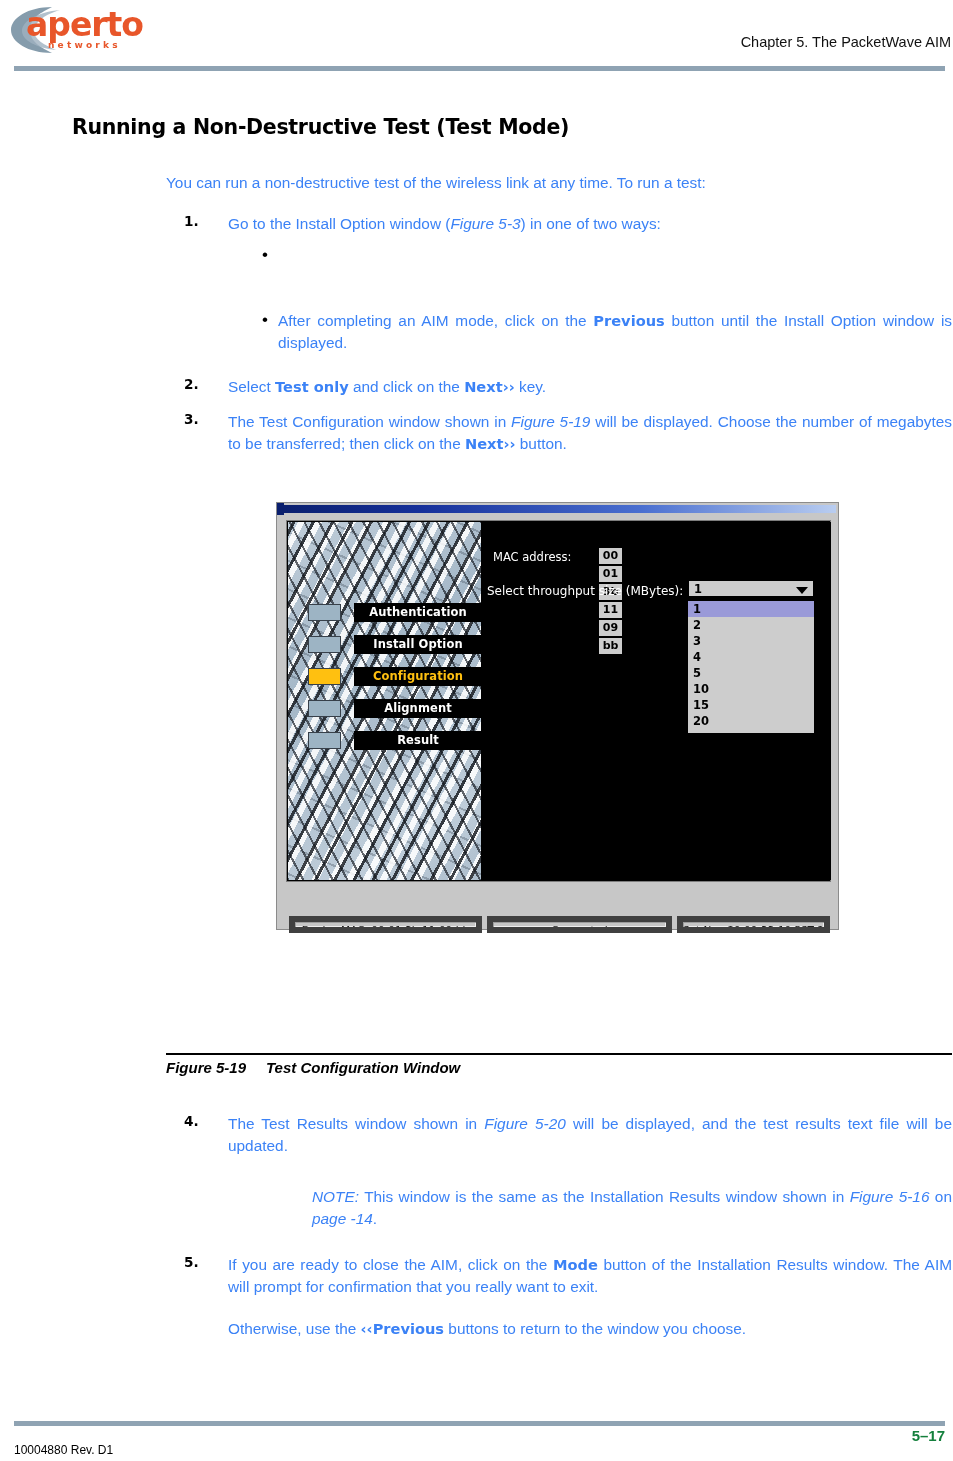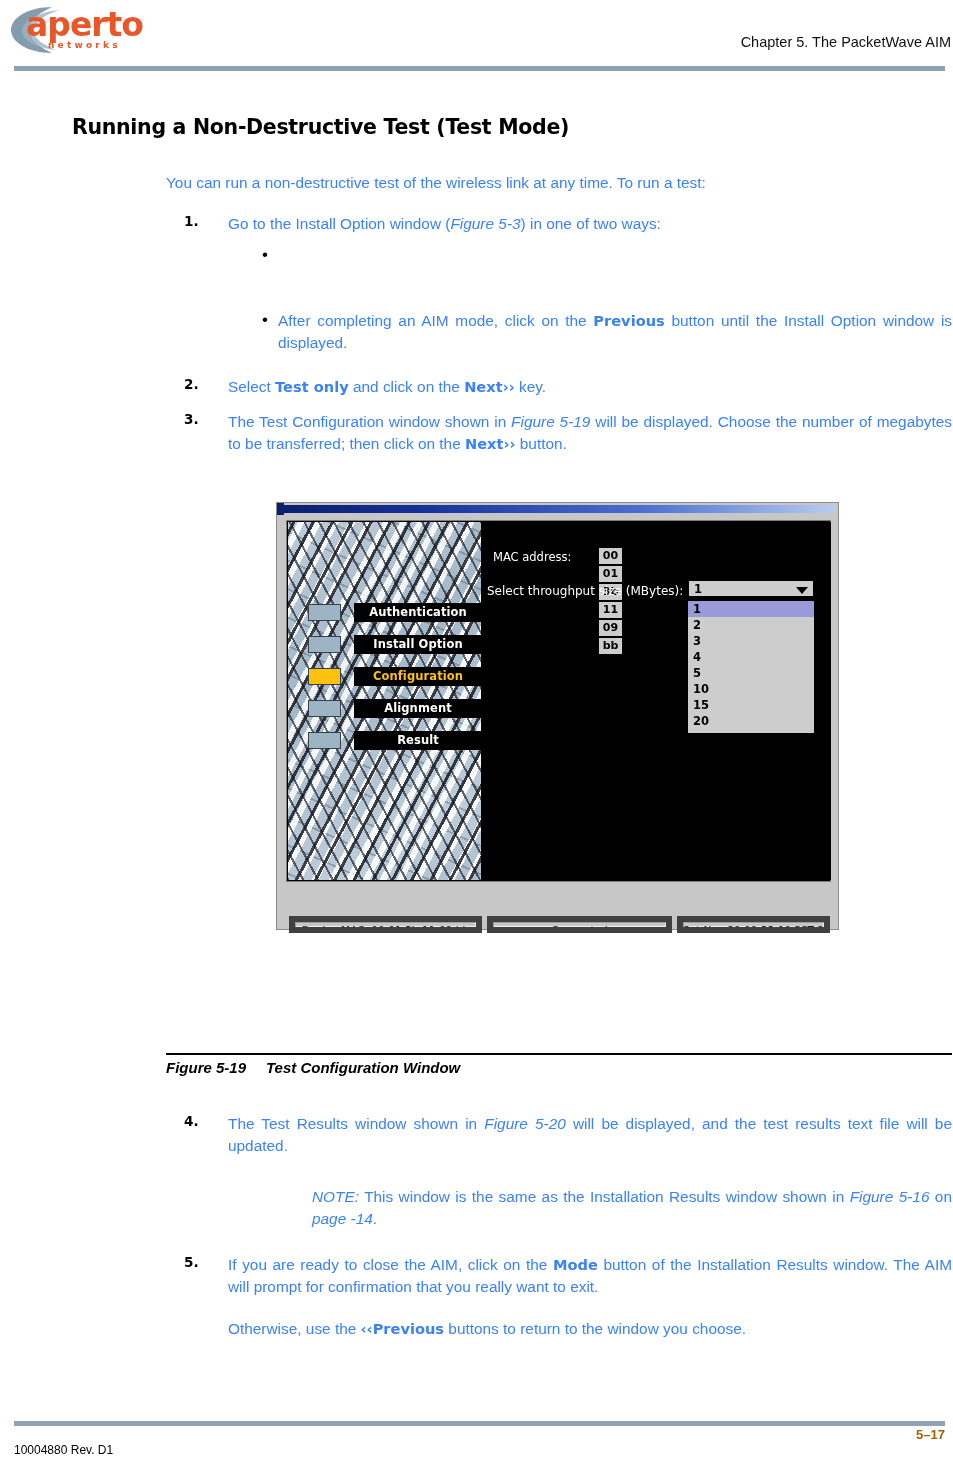--- a/index.html
+++ b/index.html
@@ -395,22 +395,22 @@
     font-family: "Liberation Sans", sans-serif;
     font-size: 12px;
     color: #000;
     margin-top: 12px;
   }
   #footer-right {
     position: absolute;
     right: 8px; top: 1427px;
     font-family: "Liberation Sans", sans-serif;
     font-weight: bold;
-    font-size: 13px;
-    color: #a16207;
+    font-size: 15px;
+    color: #15803d;
   }
 </style>
 </head>
 <body>
 
 <div id="page-header">
   <div id="logo">
     <svg class="swoosh" viewBox="0 0 120 52">
       <path d="M44 3 C20 3 3 14 3 26 C3 38 20 49 44 49 C34 44 22 38 22 26 C22 14 34 8 44 3 Z" fill="#7e97a8" opacity="0.95"></path>
       <path d="M52 6 C30 8 14 17 14 27 C14 36 28 44 48 46 C36 41 26 35 26 27 C26 18 38 10 52 6 Z" fill="#9fb2c0" opacity="0.8"></path>

